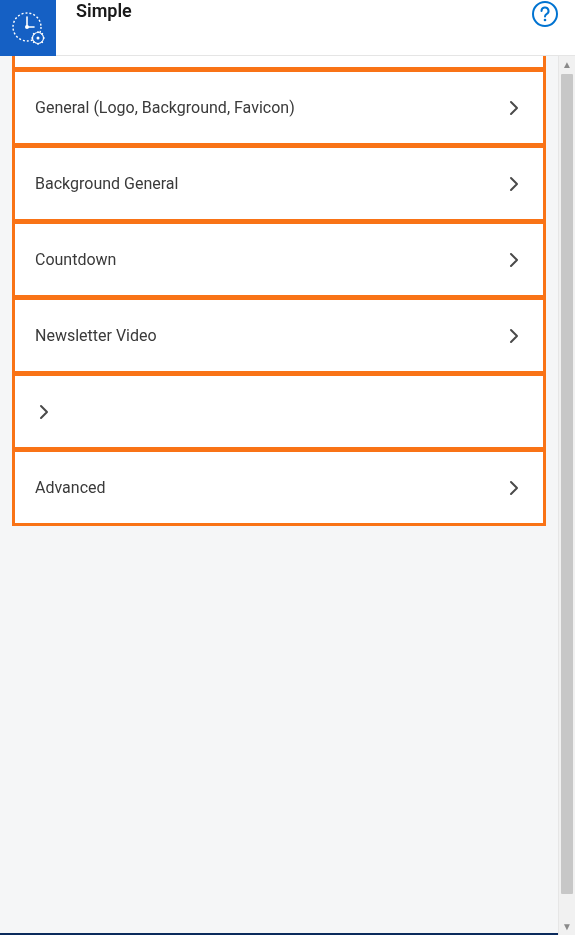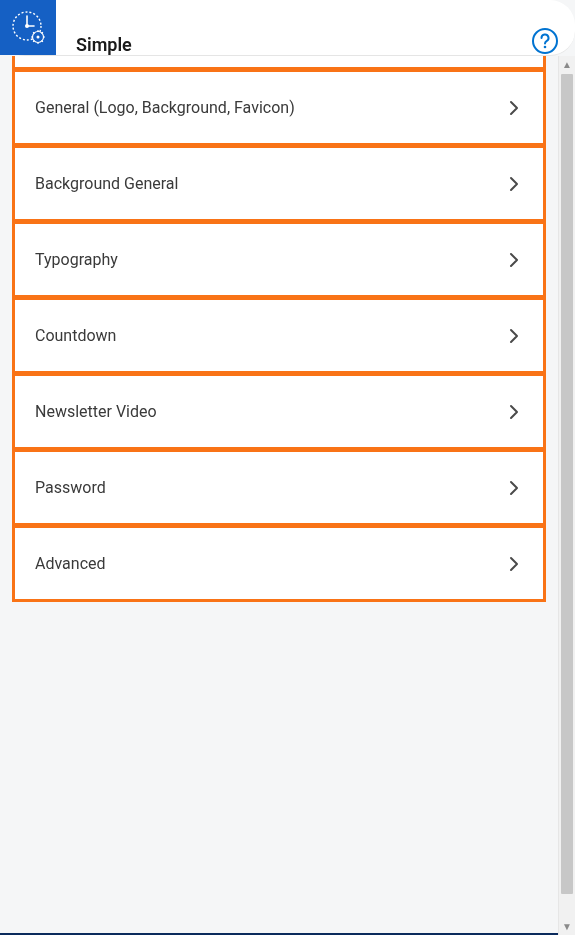--- a/index.html
+++ b/index.html
@@ -10,28 +10,27 @@
     body {
       font-family: -apple-system, BlinkMacSystemFont, "Segoe UI", Roboto, Helvetica, Arial, sans-serif;
       background: #f5f6f7;
       width: 575px;
       height: 935px;
       overflow: hidden;
       position: relative;
     }
     .header {
       display: flex;
-      align-items: flex-end;
+      align-items: flex-start;
       height: 56px;
       background: #fff;
       border-bottom: 1px solid #e5e5e5;
       padding: 0 16px 0 0;
       position: relative;
       z-index: 2;
-      border-radius: 25px;
     }
     .header-icon {
       width: 56px;
       height: 56px;
       background: #1560c4;
       display: flex;
       align-items: center;
       justify-content: center;
     }
     .header-title {
@@ -174,45 +173,38 @@
           </svg>
       </div>
 
       <div class="accordion-item">
         <span class="accordion-label">Background General</span>
         <svg class="chevron" viewBox="0 0 18 18">
             <path d="M6 3 L12 9 L6 15" fill="none" stroke="#4a4a4a" stroke-width="2" stroke-linecap="round" stroke-linejoin="round"></path>
           </svg>
       </div>
 
-      <div class="accordion-item">
-        <span class="accordion-label">Typography</span>
-        <svg class="chevron" viewBox="0 0 18 18">
-            <path d="M6 3 L12 9 L6 15" fill="none" stroke="#4a4a4a" stroke-width="2" stroke-linecap="round" stroke-linejoin="round"></path>
-          </svg>
-      </div>
 
 
       <div class="accordion-item">
         <span class="accordion-label">Countdown</span>
         <svg class="chevron" viewBox="0 0 18 18">
             <path d="M6 3 L12 9 L6 15" fill="none" stroke="#4a4a4a" stroke-width="2" stroke-linecap="round" stroke-linejoin="round"></path>
           </svg>
       </div>
 
 
       <div class="accordion-item">
         <span class="accordion-label">Newsletter Video</span>
         <svg class="chevron" viewBox="0 0 18 18">
             <path d="M6 3 L12 9 L6 15" fill="none" stroke="#4a4a4a" stroke-width="2" stroke-linecap="round" stroke-linejoin="round"></path>
           </svg>
       </div>
 
       <div class="accordion-item">
-        <span class="accordion-label">Password</span>
         <svg class="chevron" viewBox="0 0 18 18">
             <path d="M6 3 L12 9 L6 15" fill="none" stroke="#4a4a4a" stroke-width="2" stroke-linecap="round" stroke-linejoin="round"></path>
           </svg>
       </div>
 
 
 
       <div class="accordion-item">
         <span class="accordion-label">Advanced</span>
         <svg class="chevron" viewBox="0 0 18 18">

